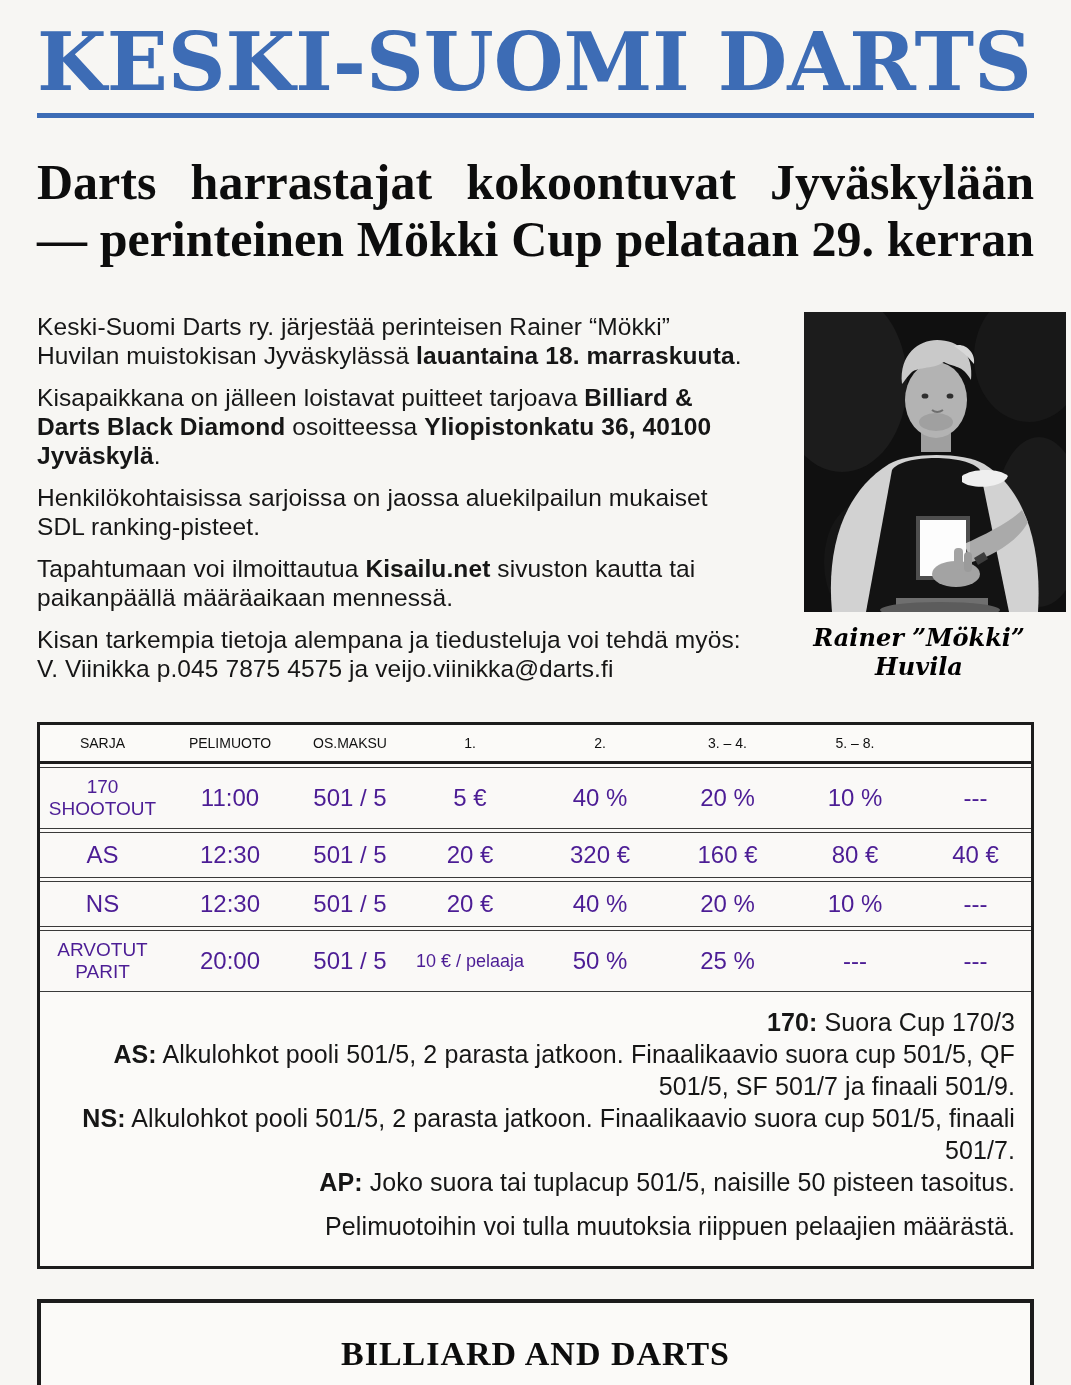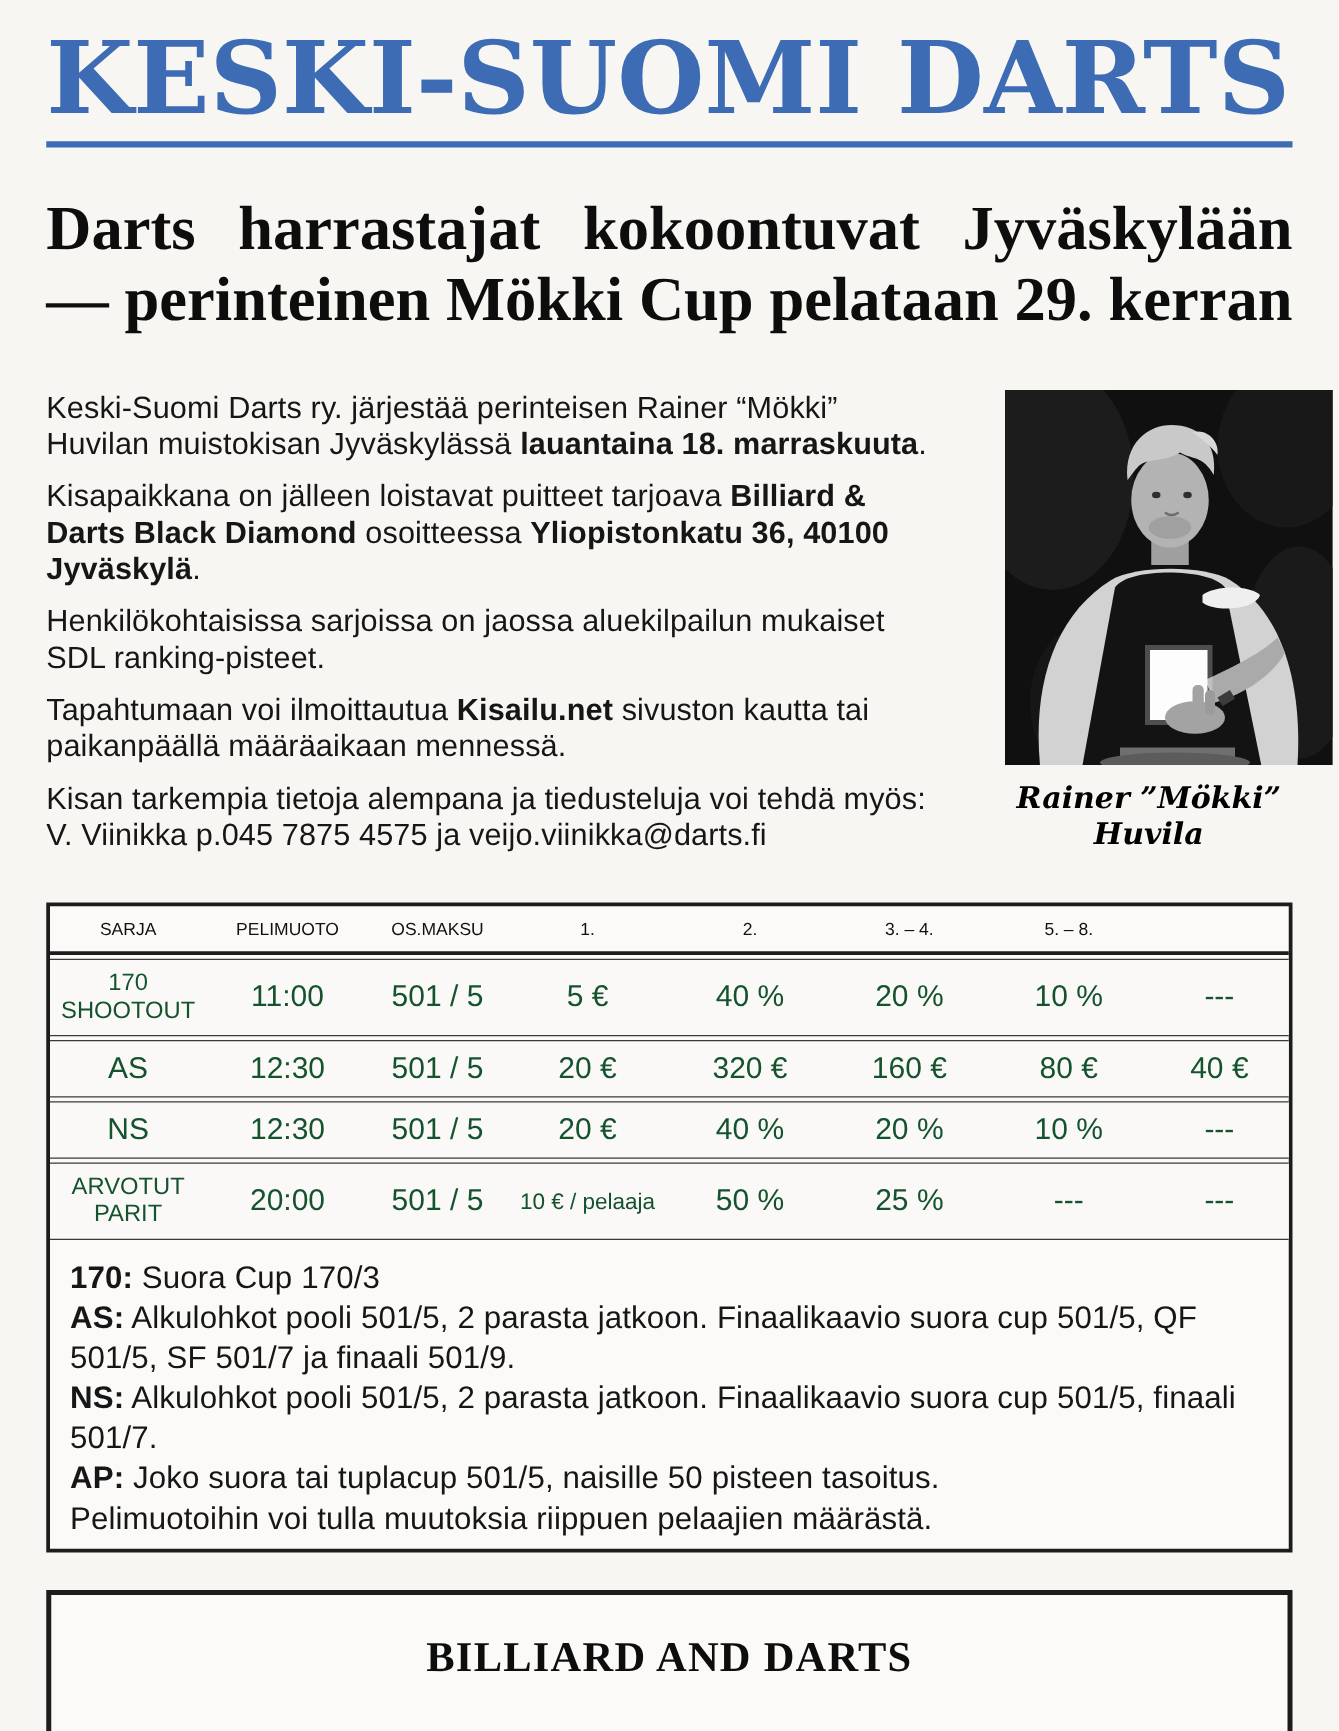--- a/index.html
+++ b/index.html
@@ -56,27 +56,27 @@
   }
   .trows { display:flex; flex-direction:column; gap:3px; padding-top:3px; }
   .trow {
     display:grid;
     grid-template-columns:125px 130px 110px 130px 130px 125px 130px 1fr;
     align-items:center;
     border-top:1.5px solid #3a3a3a; border-bottom:1.5px solid #3a3a3a;
     padding:8px 0;
     background:#faf9f7;
   }
-  .td { text-align:center; font-size:24px; white-space:pre-line; color:#14532d; }
+  .td { text-align:center; font-size:24px; white-space:pre-line; color:#4c1d95; }
   .td.ml { font-size:19px; line-height:22px; }
   .td.sm { font-size:18px; }
 
-  .notes { padding:14px 16px 8px 16px; }
+  .notes { padding:14px 16px 24px 16px;text-align:right; }
   .notes p { font-size:25px; line-height:32px; letter-spacing:.1px; }
-  .notes .notes-footer { margin-top:1px; }
+  .notes .notes-footer { margin-top:12px; }
 
   
   .bd-box {
     margin-top:30px; border:4px solid #1c1c1c; background:#fbfaf8;
     height:248px; text-align:center; padding-top:32px;
   }
   .bd-top { font-size:34px; font-weight:bold; letter-spacing:1px; color:#0d0d0d;font-family:Liberation Serif, serif; }
   .bd-script { margin-top:6px; }
   .bd-script svg { display:block; margin:0 auto; }
 </style>

